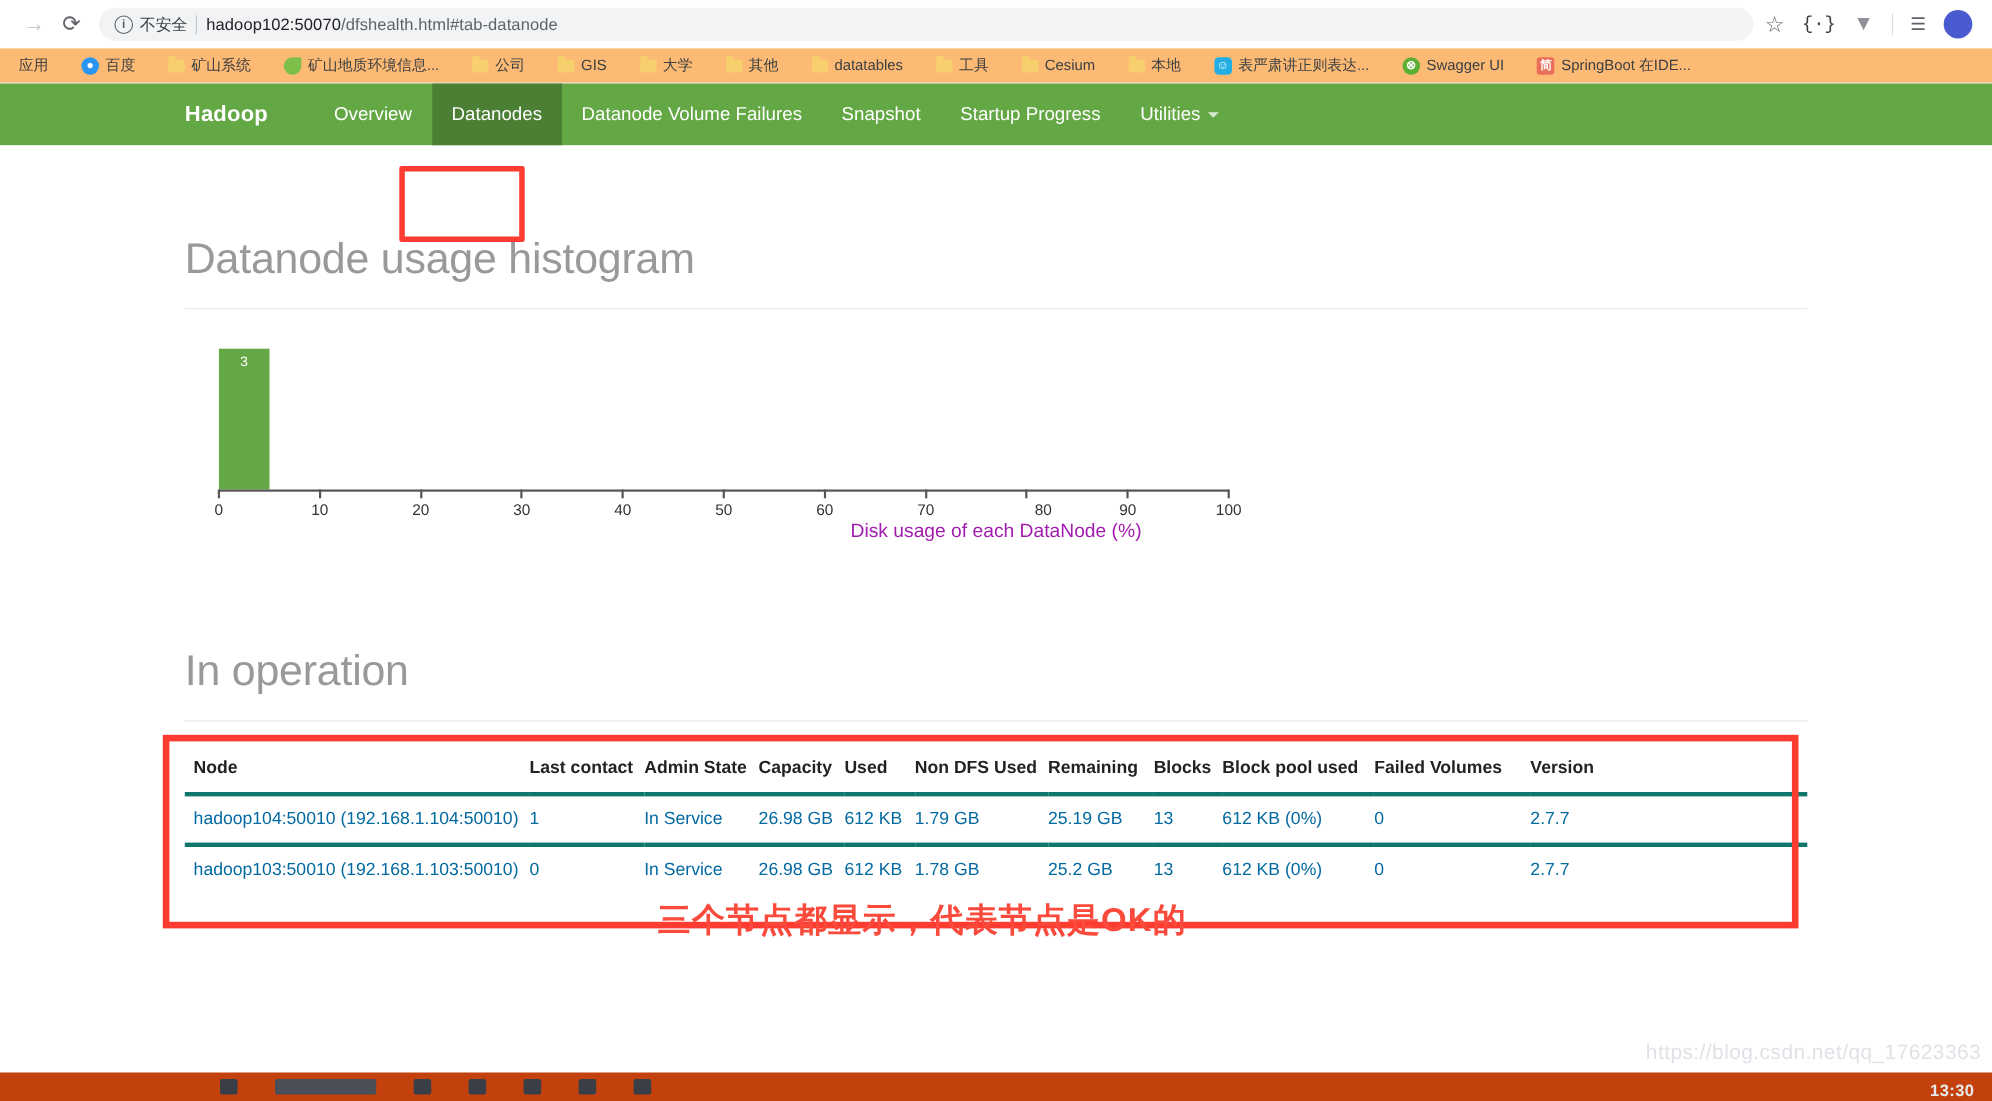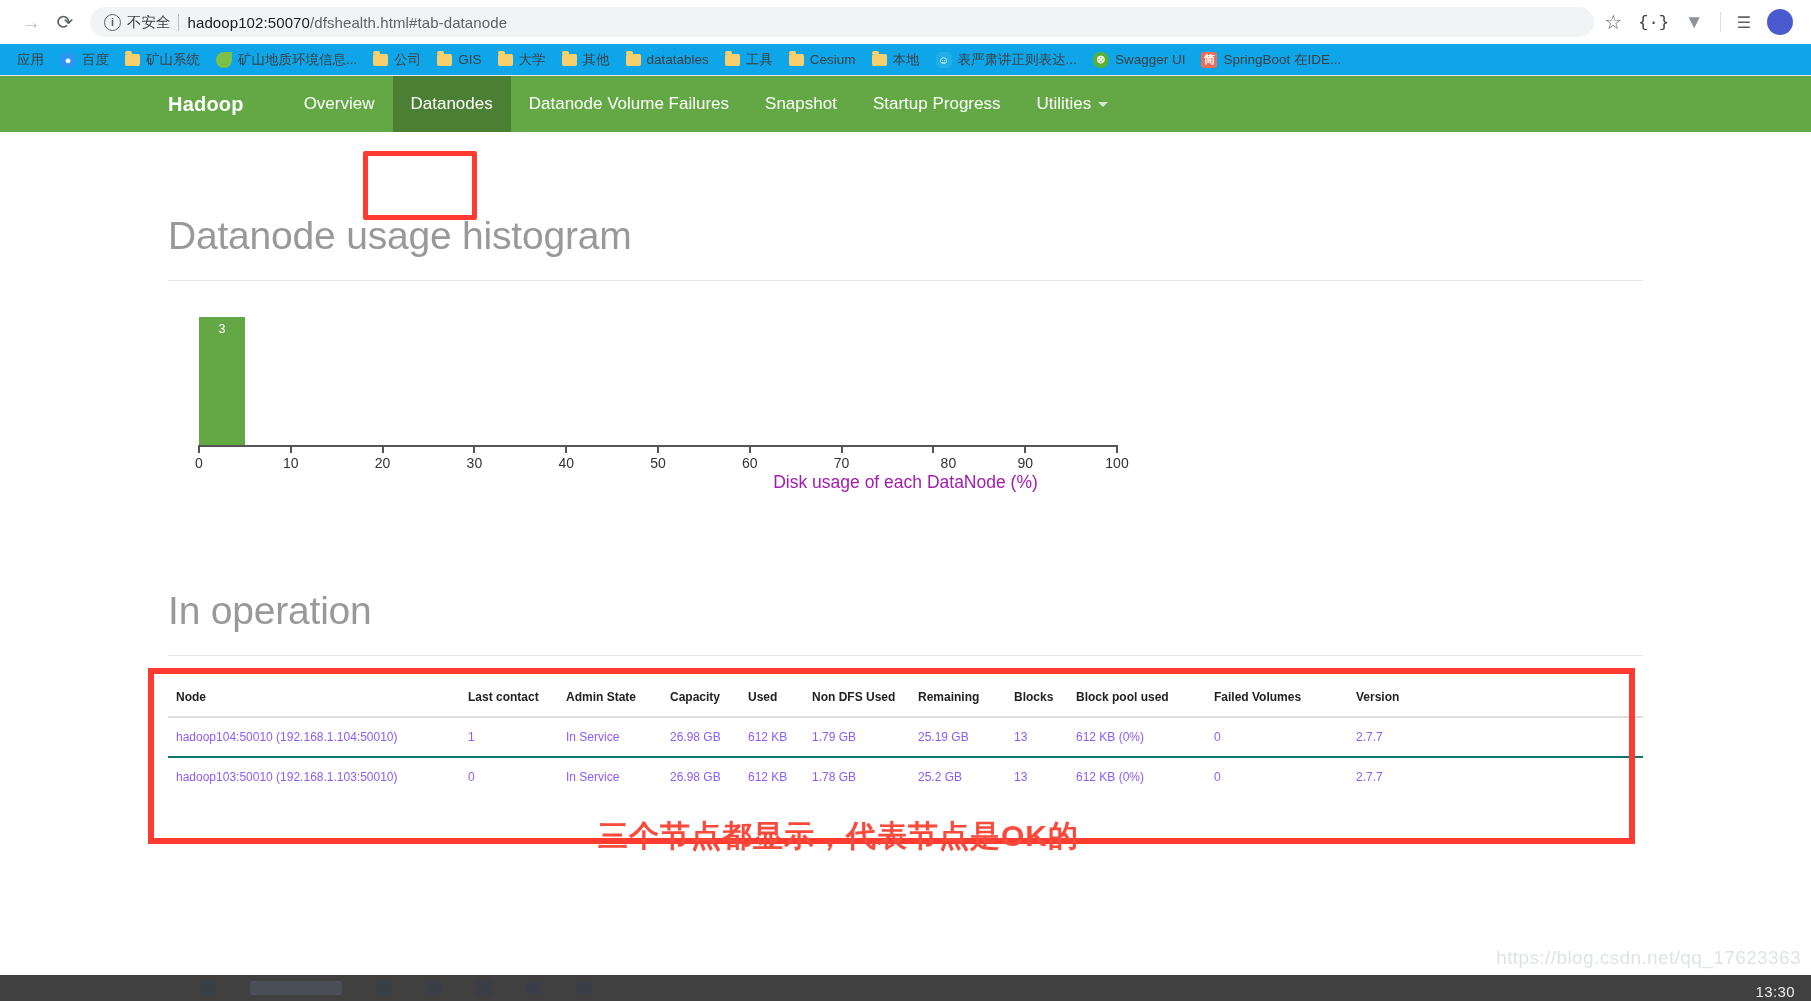--- a/index.html
+++ b/index.html
@@ -45,21 +45,21 @@
   .ci { color:#5f6368; display:flex; align-items:center; justify-content:center; }
   .star { font-size:20px; color:#5f6368; }
   .braces { font-size:17px; color:#3c4043; font-family:"Liberation Mono", monospace; }
   .vee { font-size:19px; color:#8e9199; }
   .vbar { width:1px; height:20px; background:#dadce0; }
   .avatar-circle { width:26px; height:26px; border-radius:50%; background:#4a5bd0; }
 
   
   .bookmarks {
     height:32px; display:flex; align-items:center;
-    padding:0 10px; gap:2px; background:#0ea5e9;
+    padding:0 10px; gap:16px; background:#fdba74;
     border-bottom:1px solid #e6e6e6;
     overflow:hidden; white-space:nowrap;
   }
   .bm {
     display:flex; align-items:center; gap:6px;
     padding:3px 7px; border-radius:4px;
     font-size:13.5px; color:#3c4043; flex:none;
   }
   .bm-folder {
     width:15px; height:12px; background:#f7d06d; border-radius:2px 2px 2px 2px;
@@ -150,30 +150,30 @@
 
   
   .table-outer { position:relative; margin-top:22px; }
   .table-highlight {
     position:absolute; left:-20px; top:-10px;
     width:1487px; height:176px;
     border:6px solid #fd3b30; pointer-events:none; z-index:15;
   }
   table.dn {
     width:100%; border-collapse:collapse;
-    font-size:12px; color:#333333;
+    font-size:16px; color:#333333;
   }
   table.dn th {
     text-align:left; font-weight:bold; color:#222;
     padding:12px 10px 12px 0; border-bottom:2px solid #dddddd;
     white-space:nowrap;
   }
   table.dn td {
-    padding:12px 10px 12px 0; border-top:2px solid #0f766e;
-    color:#8b5cf6; white-space:nowrap;
+    padding:12px 10px 12px 0; border-top:4px solid #0f766e;
+    color:#0369a1; white-space:nowrap;
   }
   table.dn tr td:first-child, table.dn tr th:first-child { padding-left:8px; }
   .c-node { width:300px; }
   .c-lc { width:98px; }
   .c-as { width:104px; }
   .c-cap { width:78px; }
   .c-used { width:64px; }
   .c-ndfs { width:106px; }
   .c-rem { width:96px; }
   .c-blk { width:62px; }
@@ -181,22 +181,22 @@
   .c-fv { width:142px; }
 
   
   .watermark {
     position:absolute; right:10px; bottom:32px;
     font-size:19px; color:#dfe2e6; letter-spacing:.4px;
     z-index:5; white-space:nowrap;
   }
   .taskbar {
     position:absolute; left:0; bottom:0; width:100%; height:26px;
-    background:#404040; z-index:40;
-    display:flex; align-items:center;
+    background:#c2410c; z-index:40;
+    display:flex; align-items:center;font-weight:bold;
   }
   .taskbar-icons { display:flex; align-items:center; gap:34px; padding-left:200px; }
   .tb-ico { width:16px; height:14px; background:#3a3f47; border-radius:2px; }
   .tb-ico.wide { width:92px; background:#4a4f57; }
   .taskclock {
     position:absolute; right:16px; bottom:1px;
     color:#e9eaec; font-size:15px; letter-spacing:.4px;
   }
 </style>
 </head>

